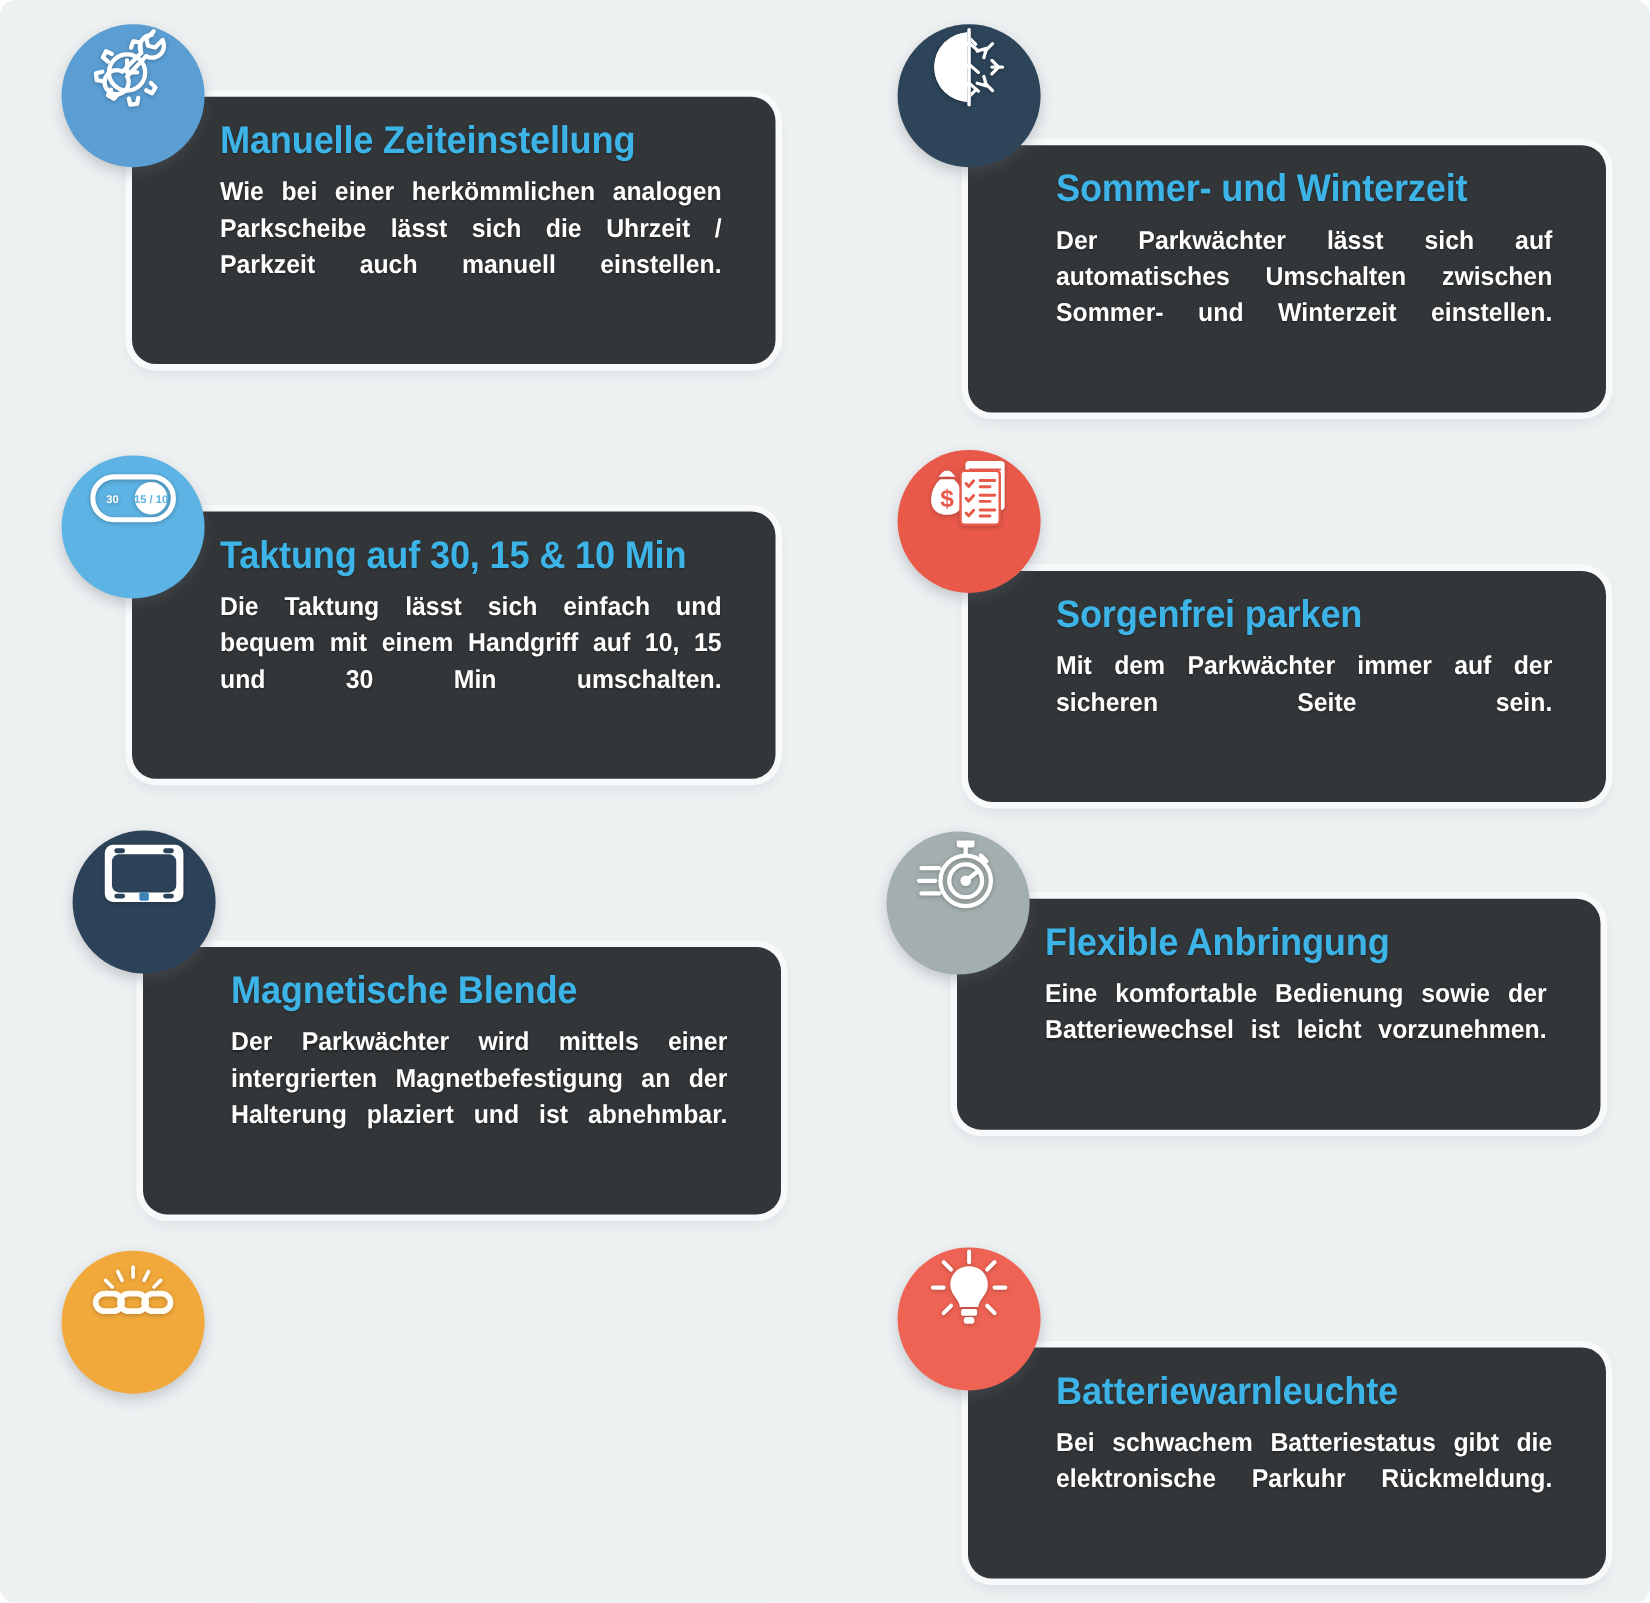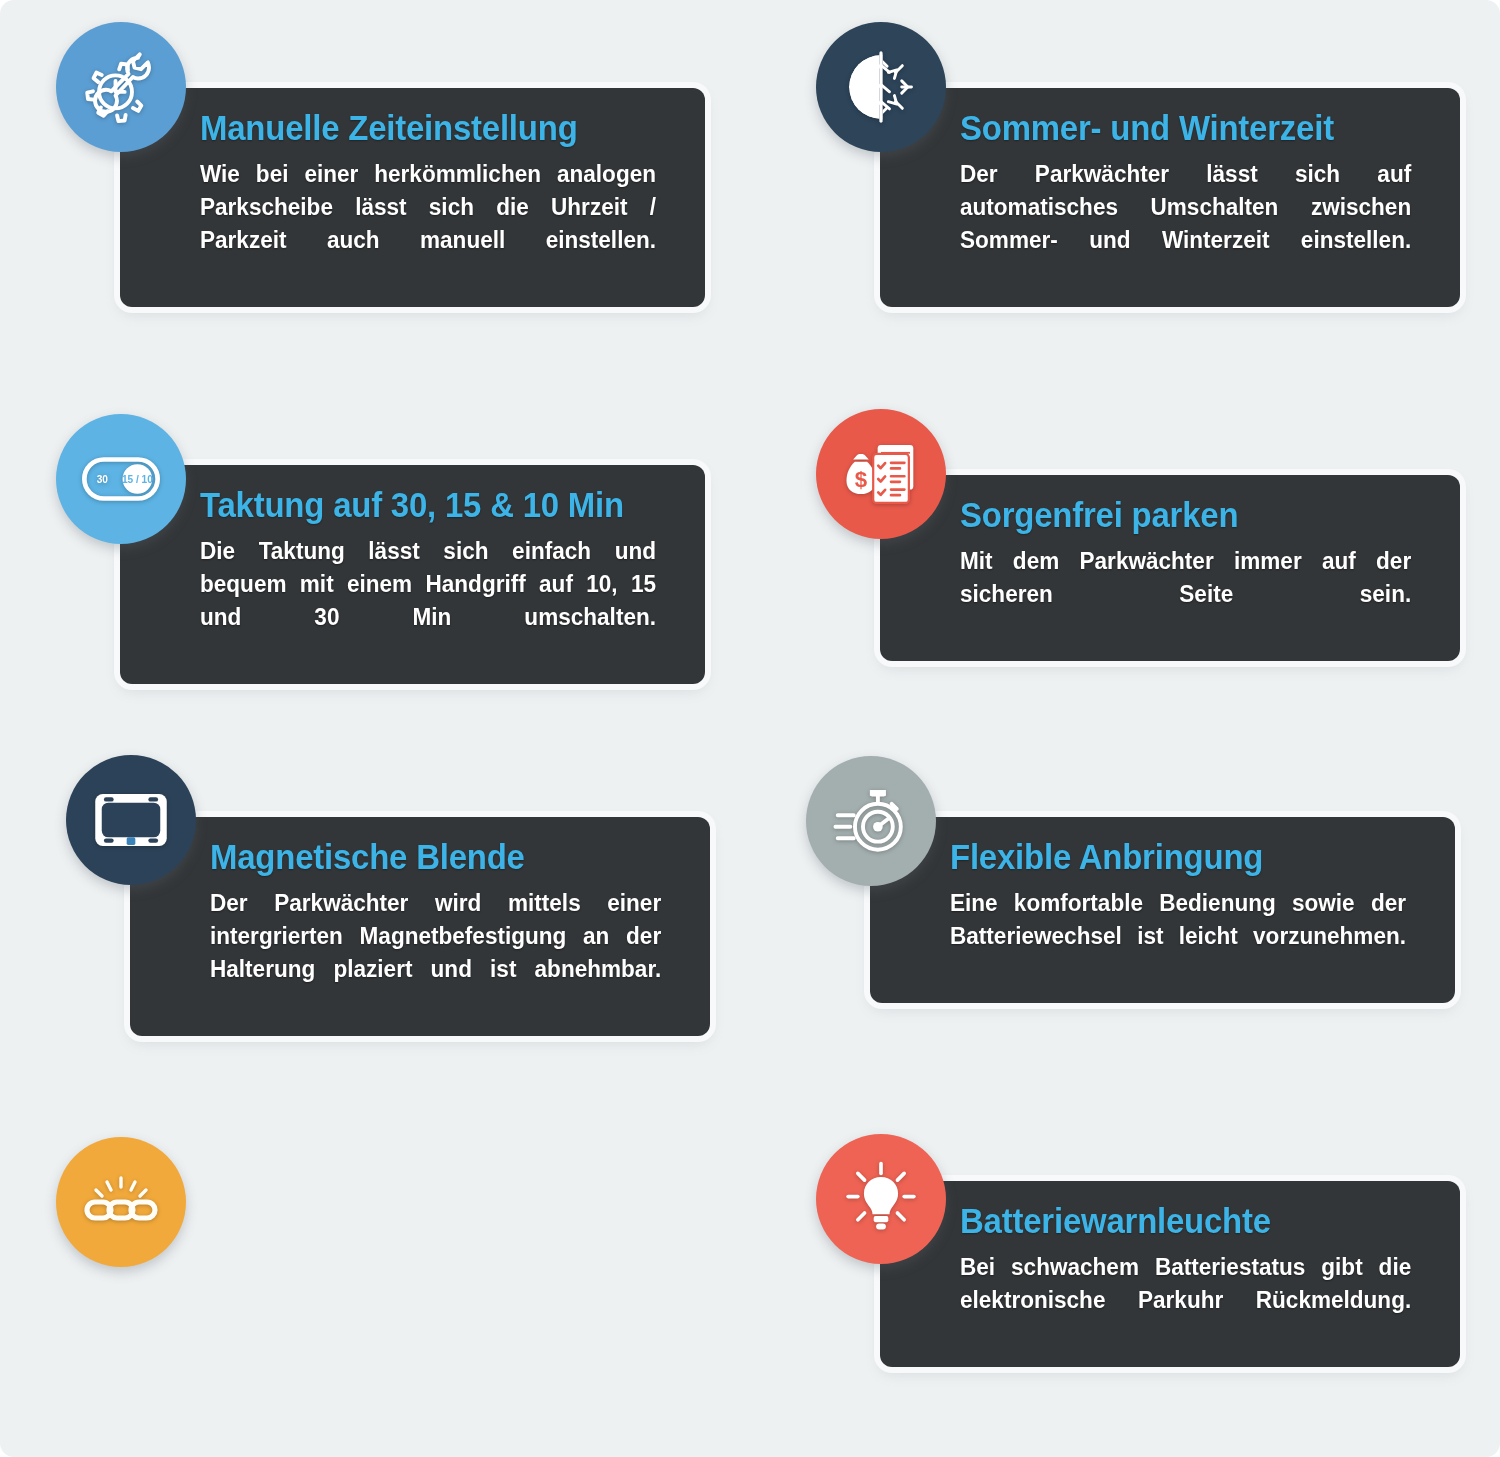--- a/index.html
+++ b/index.html
@@ -41,28 +41,29 @@
     box-sizing: border-box;
   }
 
   
   .card {
     position: absolute;
     left: 120px;
     top: 88px;
     width: 585px;
     background: #333638;
-    border-radius: 12px;
+    border-radius: 22px;
     box-shadow: 0 0 0 6px #f7f9fa, 0 6px 14px rgba(120,130,140,0.22);
-    padding: 20px 30px 16px 80px;
+    padding: 20px 30px 40px 80px;
     box-sizing: border-box;
   }
   .cell.right .card {
     left: 130px;
     width: 580px;
+    margin-top: 44px;
   }
 
   .card-title {
     color: #3cb4e7;
     font-size: 35px;
     font-weight: bold;
     line-height: 1.13;
     letter-spacing: -0.2px;
     margin: 0 0 10px 0;
     text-shadow: 0 1px 2px rgba(0,0,0,0.35);
@@ -91,21 +92,21 @@
 
   
   .badge {
     position: absolute;
     left: 56px;
     top: 22px;
     width: 130px;
     height: 130px;
     border-radius: 50%;
     display: flex;
-    align-items: center;
+    align-items: flex-start;
     justify-content: center;
     z-index: 5;
     box-shadow: 0 5px 12px rgba(90,100,110,0.30);
   }
   .cell.right .badge {
     left: 66px;
   }
   .badge svg {
     width: 78px;
     height: 78px;

